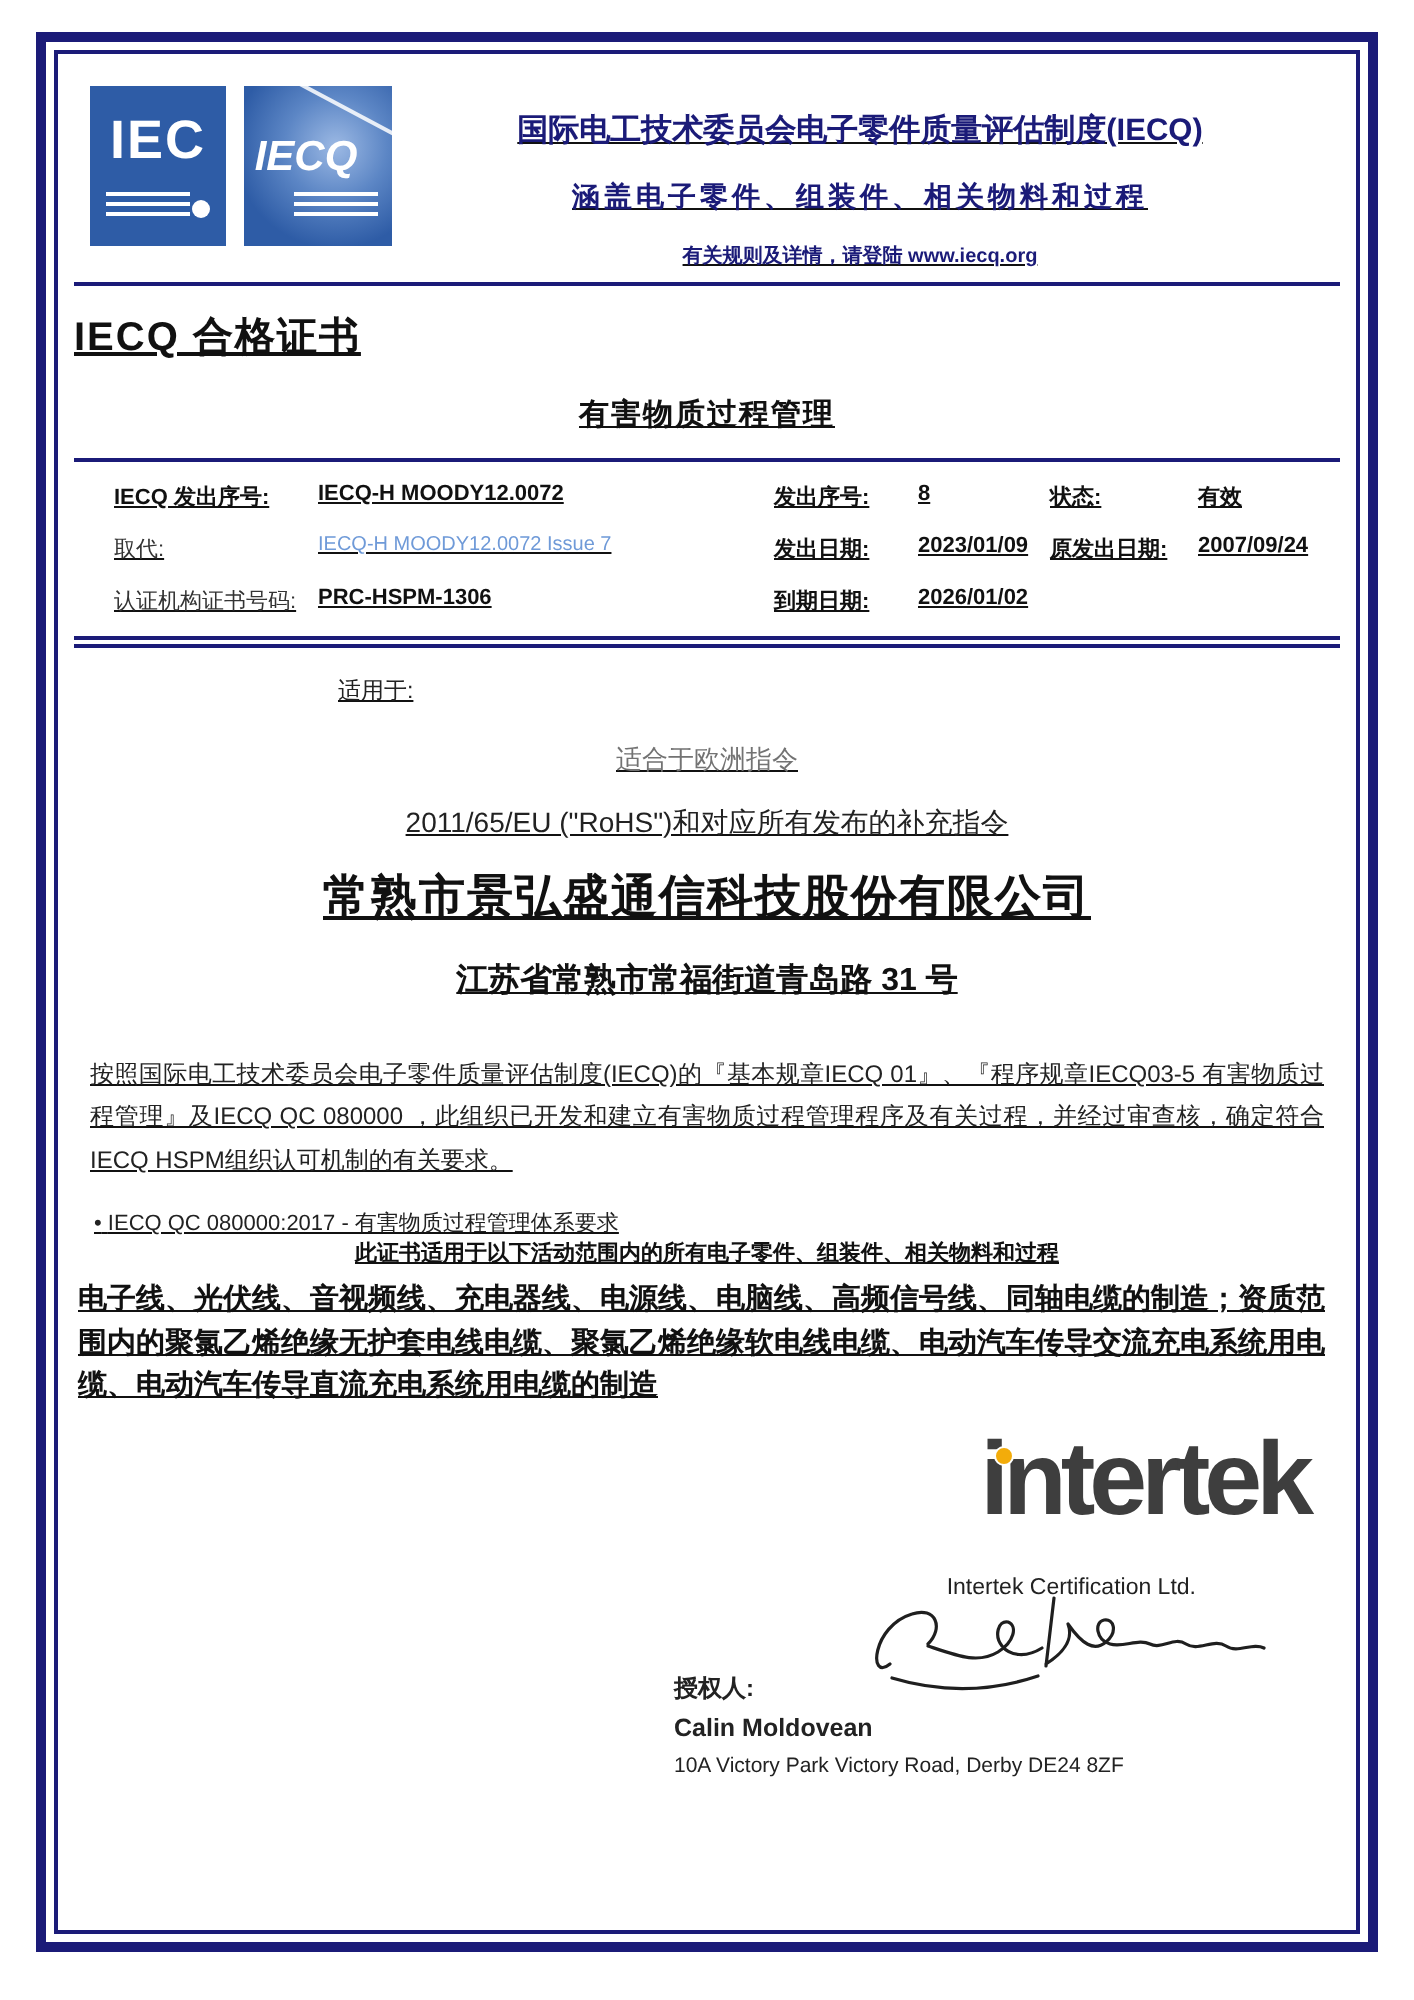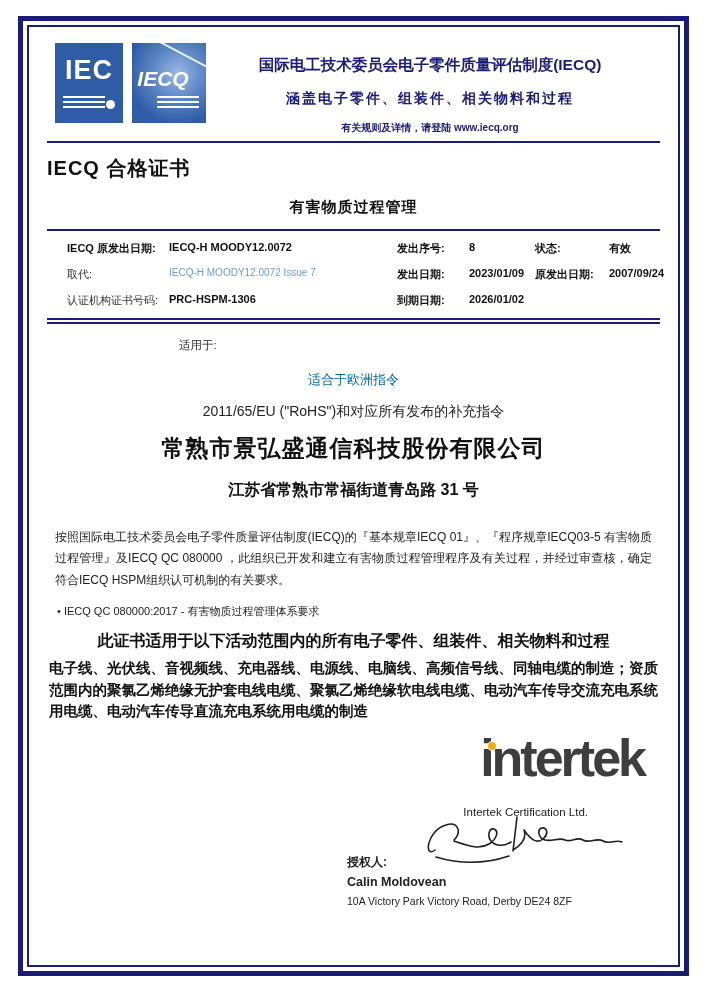--- a/index.html
+++ b/index.html
@@ -1,21 +1,21 @@
 <!DOCTYPE html>
 <html><head>
 <meta charset="utf-8">
 <style>
   * { margin:0; padding:0; box-sizing:border-box; }
   html,body { width:707px; height:1000px; background:#ffffff;
     font-family:"Liberation Sans","DejaVu Sans",sans-serif; color:#111; }
   .frame { position:absolute; left:18px; top:16px; width:671px; height:960px;
     border:5px solid #1b1b78; background:#fff; }
   .frame-inner { position:absolute; inset:4px; border:2px solid #1b1b78;
-    padding:0 18px; overflow:hidden; }
+    padding:0 8px; overflow:hidden;text-decoration:underline; }
 
   
   .header { display:flex; align-items:flex-start; padding:16px 6px 6px 8px; }
   .logos { display:flex; gap:9px; }
   .iec-logo { width:68px; height:80px; background:#2e5ca6; position:relative; }
   .iec-text { position:absolute; top:12px; left:0; right:0; text-align:center;
     color:#fff; font-weight:bold; font-size:27px; letter-spacing:1px; }
   .iec-lines { position:absolute; left:8px; bottom:15px; width:42px; }
   .iec-lines i { display:block; height:2px; background:#fff; margin-top:3px; }
   .iec-dot { position:absolute; right:8px; bottom:14px; width:9px; height:9px;
@@ -44,29 +44,29 @@
   .details { display:grid; grid-template-columns:102px 228px 72px 66px 74px 1fr;
     padding:10px 0 10px 20px; row-gap:11px; font-size:11px; white-space:nowrap; }
   .details .lbl { font-weight:bold; }
   .details .lbl-light { font-weight:normal; color:#333; }
   .details .val { font-weight:bold; }
   .details .val-link { color:#6f9ad8; font-size:10px; font-weight:normal; }
 
   
   .applies { margin:14px 0 0 132px; font-size:11.5px; color:#222; }
   .center { text-align:center; }
-  .directive1 { font-size:13px; margin-top:18px; color:#0369a1; }
+  .directive1 { font-size:13px; margin-top:18px; color:#737373; }
   .directive2 { font-size:14px; margin-top:14px; color:#222; }
   .company { font-size:23px; font-weight:bold; margin-top:12px; letter-spacing:1px; }
   .address { font-size:16px; font-weight:bold; margin-top:16px; }
   .country { font-size:13.5px; margin-top:13px; }
 
   .paragraph { margin:26px 8px 0 8px; font-size:12px; line-height:1.78; color:#222; text-align:justify; }
   .standard-line { margin:13px 0 0 10px; font-size:11px; color:#222; }
-  .scope-intro { text-align:center; font-size:16px; font-weight:bold; margin-top:12px; }
+  .scope-intro { text-align:center; font-size:11px; font-weight:bold; }
   .scope-text { margin:6px 2px 0 2px; font-size:14.5px; font-weight:bold; line-height:1.48; }
   .cb-line { text-align:right; font-size:12.5px; font-weight:bold; margin:16px 20px 0 0; }
 
   
   .issuer { position:relative; height:196px; margin-top:4px; }
   .intertek { position:absolute; top:6px; right:16px; color:#3e3e3e; font-weight:bold;
     font-size:52px; letter-spacing:-3px; line-height:1; }
   .intertek-dot { position:absolute; left:7px; top:9px; width:10px; height:10px;
     border-radius:50%; background:#f3ac0a; border:1px solid #fff; }
   .issuer-name { position:absolute; top:80px; right:72px; font-size:11.5px; color:#222; }
@@ -111,21 +111,21 @@
     </div>
 
     <div class="rule"></div>
 
     <div class="cert-title">IECQ 合格证书</div>
     <div class="cert-subtitle">有害物质过程管理</div>
 
     <div class="rule"></div>
 
     <div class="details">
-      <div class="lbl">IECQ 原发出日期:</div>
+      <div class="lbl">IECQ 发出序号:</div>
       <div class="val">IECQ-H MOODY12.0072</div>
       <div class="lbl">发出序号:</div>
       <div class="val">8</div>
       <div class="lbl">状态:</div>
       <div class="val">有效</div>
 
       <div class="lbl-light">取代:</div>
       <div class="val-link">IECQ-H MOODY12.0072 Issue 7</div>
       <div class="lbl">发出日期:</div>
       <div class="val">2023/01/09</div>

